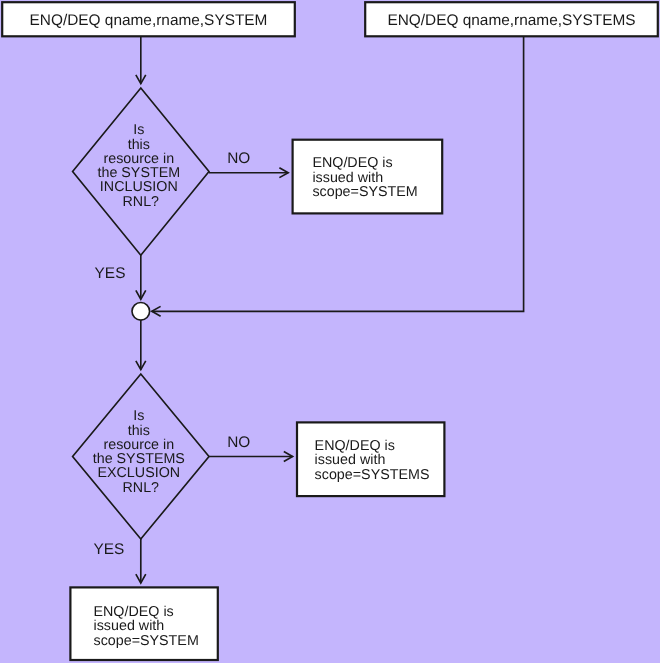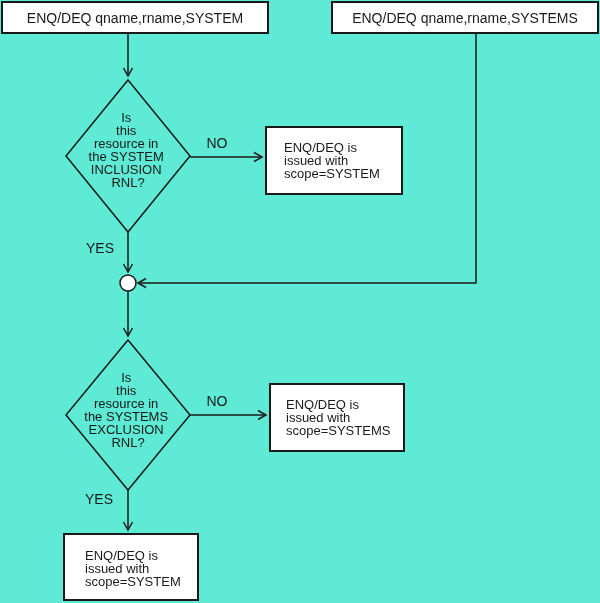--- a/index.html
+++ b/index.html
@@ -4,21 +4,21 @@
 <style>
   html, body {
     margin: 0;
     padding: 0;
     background: #ffffff;
   }
   .stage {
     position: relative;
     width: 600px;
     height: 603px;
-    background: #5eead4;
+    background: #c4b5fd;
     overflow: hidden;
   }
   svg text {
     font-family: "Liberation Sans", "DejaVu Sans", sans-serif;
     fill: #1a1a1a;
   }
   .box-label   { font-size: 14px; }
   .body-text   { font-size: 13px; }
   .branch-text { font-size: 14px; }
   .shape {

